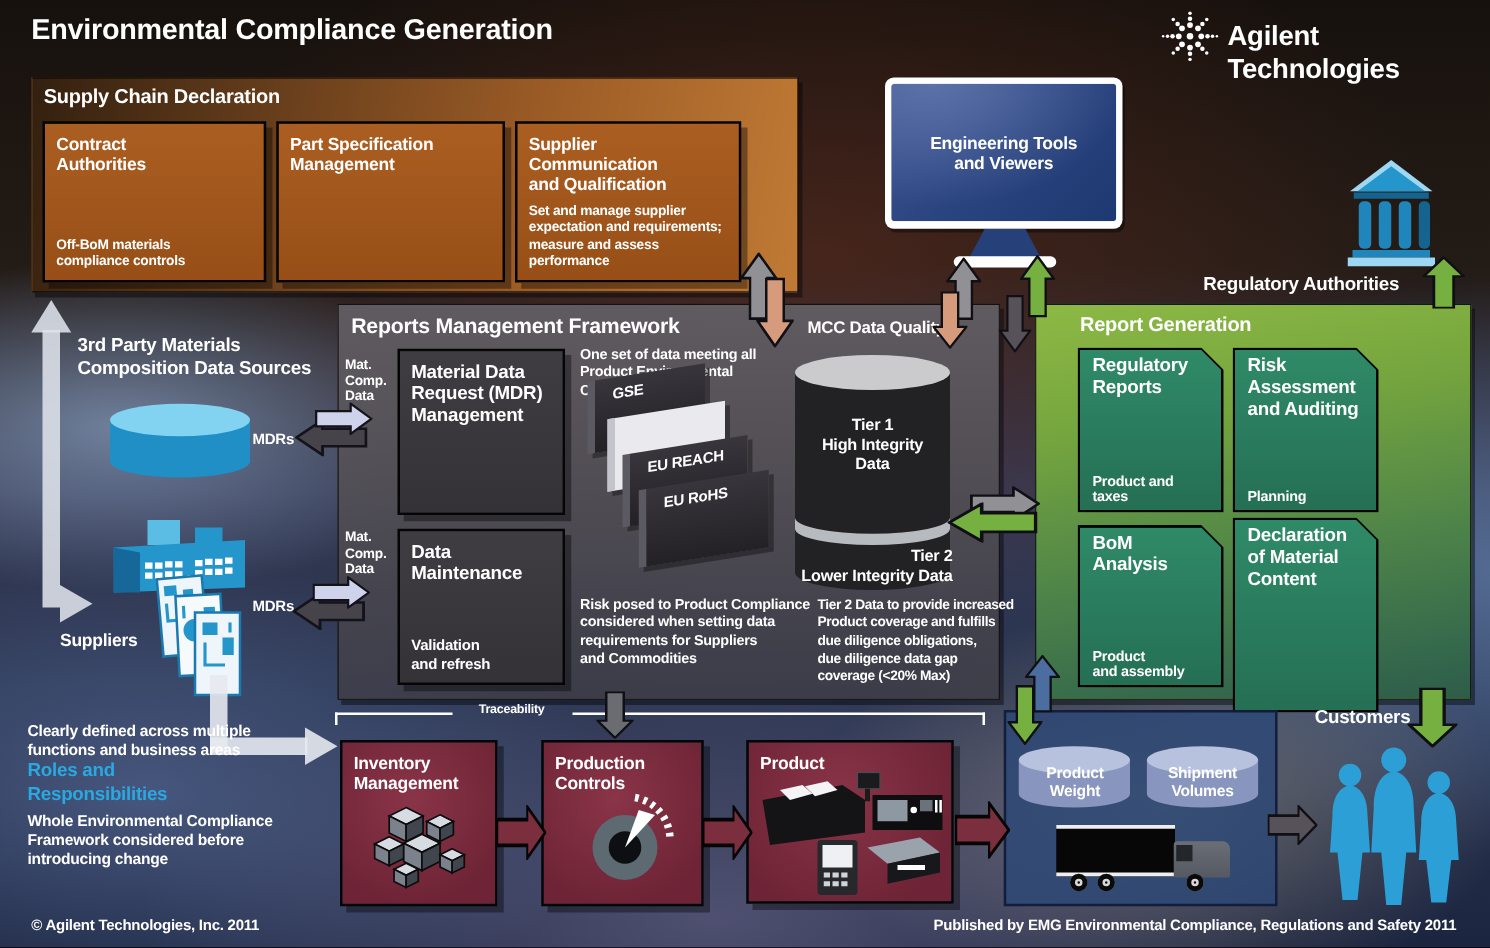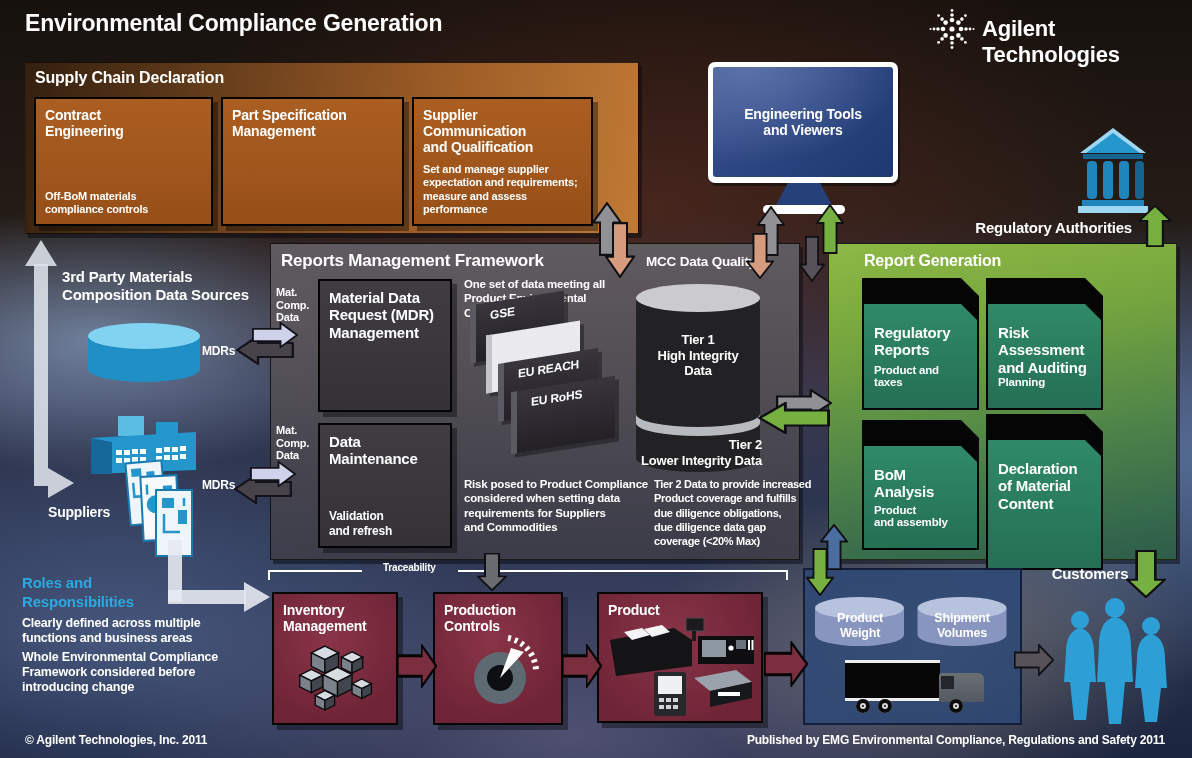--- a/index.html
+++ b/index.html
@@ -24,21 +24,21 @@
   .box .t{font-size:14px;line-height:1.15;}
   .box .n{font-size:11px;line-height:1.2;margin-top:auto;}
   .sc-box{background:linear-gradient(180deg,#ab5e21,#974f17);}
   .mm-box{background:linear-gradient(180deg,#403d42,#353237);}
   .tr-box{background:radial-gradient(circle at 45% 35%, #8a3448, #6e2436 78%);}
   .rg-outer{background:#050505;clip-path:polygon(0 0,calc(100% - 18px) 0,100% 18px,100% 100%,0 100%);
             filter:drop-shadow(5px 5px 0 rgba(0,0,0,.35));}
   .rg-inner{position:absolute;left:2px;top:2px;right:2px;bottom:2px;
             clip-path:polygon(0 0,calc(100% - 16px) 0,100% 16px,100% 100%,0 100%);
             background:linear-gradient(180deg,#2f8a67,#256f55);
-            display:flex;flex-direction:column;padding:20px 10px;box-sizing:border-box;margin-top:24px;}
+            display:flex;flex-direction:column;padding:4px 10px;box-sizing:border-box;}
   .rg-inner .t{font-size:15px;line-height:1.15;}
   .rg-inner .n{font-size:11.5px;margin-top:auto;}
   .hdr16{font-size:16px;}
   .hdr17{font-size:17px;}
   .small11{font-size:11px;line-height:1.25;}
   .small115{font-size:11.5px;line-height:1.25;}
   .cyan{color:#2aa9e0;}
   .book{position:absolute;transform:skewY(-9deg);box-shadow:4px 4px 0 rgba(0,0,0,.35);}
   .book .bl{display:block;padding:6px 0 0 14px;font-size:12px;}
   .bdark{background:linear-gradient(180deg,#38363c,#232126);border-left:6px solid #5b5962;}
@@ -81,21 +81,21 @@
         <circle cx="33.9" cy="14.1" r="1.8"></circle>
         <circle cx="37.4" cy="10.6" r="1.4"></circle>
     </g>
   </svg>
   <div class="a" style="left:982px;top:16px;font-size:22px;">Agilent Technologies</div>
 
   <div class="a panel" style="left:25px;top:62px;width:612px;height:170px;background:linear-gradient(100deg,#33200f,#6e421d 35%,#9c5c26 65%,#c07a35 100%);">
     <div class="a hdr16" style="left:9px;top:6px;">Supply Chain Declaration</div>
     <div class="a box sc-box" style="left:8px;top:34px;width:179px;height:129px;">
       <div class="t pre">Contract
-Engineering</div>
+Authorities</div>
       <div class="n pre">Off-BoM materials
 compliance controls</div>
     </div>
     <div class="a box sc-box" style="left:195px;top:34px;width:183px;height:129px;">
       <div class="t pre">Part Specification
 Management</div>
     </div>
     <div class="a box sc-box" style="left:386px;top:34px;width:181px;height:129px;">
       <div class="t pre">Supplier Communication
 and Qualification</div>
@@ -119,21 +119,21 @@
     <polygon points="35,2 68,27 2,27" fill="#9ed7f2"></polygon>
     <polygon points="35,7 62,27 8,27" fill="#2596cc"></polygon>
     <rect x="5" y="28" width="60" height="5" fill="#15648f"></rect>
     <rect x="9" y="35" width="10" height="38" rx="4" fill="#1f85bb"></rect>
     <rect x="25" y="35" width="10" height="38" rx="4" fill="#1f85bb"></rect>
     <rect x="41" y="35" width="10" height="38" rx="4" fill="#1f85bb"></rect>
     <rect x="57" y="35" width="9" height="38" rx="4" fill="#15648f"></rect>
     <rect x="4" y="74" width="62" height="6" fill="#1f85bb"></rect>
     <rect x="0" y="80" width="70" height="7" fill="#9ed7f2"></rect>
   </svg>
-  <div class="a" style="left:950px;top:219px;width:182px;text-align:right;font-size:15px;">Regulatory Authorities</div>
+  <div class="a" style="left:950px;top:219px;width:182px;text-align:center;font-size:15px;">Regulatory Authorities</div>
 
   <div class="a" style="left:25px;top:240px;width:0;height:0;border-left:16px solid transparent;border-right:16px solid transparent;border-bottom:26px solid rgba(222,226,234,.88);"></div>
   <div class="a" style="left:34px;top:264px;width:14px;height:222px;background:rgba(222,226,234,.88);"></div>
   <div class="a" style="left:48px;top:468px;width:0;height:0;border-top:15px solid transparent;border-bottom:15px solid transparent;border-left:26px solid rgba(222,226,234,.88);"></div>
 
   <div class="a pre" style="left:62px;top:268px;width:212px;font-size:15px;line-height:1.2;">3rd Party Materials
 Composition Data Sources</div>
 
   <svg class="a" style="left:85px;top:322px;" width="118" height="64" viewBox="0 0 118 64">
     <path d="M3,14 v33 a56,13 0 0 0 112,0 v-33" fill="#1f8fc6"></path>
@@ -202,24 +202,24 @@
       <path d="M40,62 v18 h16 M60,46 v8" stroke="#2596cc" stroke-width="2.5" fill="none"></path>
     </g>
   </svg>
   <div class="a" style="left:48px;top:504px;font-size:14px;">Suppliers</div>
 
   <div class="a" style="left:168px;top:540px;width:14px;height:62px;background:rgba(230,233,240,.9);"></div>
   <div class="a" style="left:168px;top:590px;width:78px;height:14px;background:rgba(230,233,240,.9);"></div>
   <div class="a" style="left:244px;top:582px;width:0;height:0;border-top:15px solid transparent;border-bottom:15px solid transparent;border-left:26px solid rgba(230,233,240,.9);z-index:5;"></div>
 
   <div class="a" style="left:22px;top:574px;width:240px;">
+    <div class="pre" style="font-size:12.5px;line-height:1.2;margin-top:4px;">Clearly defined across multiple
+functions and business areas</div>
     <div class="pre cyan" style="font-size:15px;line-height:1.25;">Roles and
 Responsibilities</div>
-    <div class="pre" style="font-size:12.5px;line-height:1.2;margin-top:4px;">Clearly defined across multiple
-functions and business areas</div>
     <div class="pre" style="font-size:12.5px;line-height:1.2;margin-top:4px;">Whole Environmental Compliance
 Framework considered before
 introducing change</div>
   </div>
 
   <div class="a panel" style="left:270px;top:243px;width:528px;height:315px;background:linear-gradient(180deg,rgba(97,93,98,.96),rgba(79,76,82,.9) 55%,rgba(63,61,70,.8));"></div>
   <div class="a hdr17" style="left:281px;top:251px;">Reports Management Framework</div>
   <div class="a pre small11" style="left:276px;top:286px;line-height:1.15;">Mat.
 Comp.
 Data</div>

